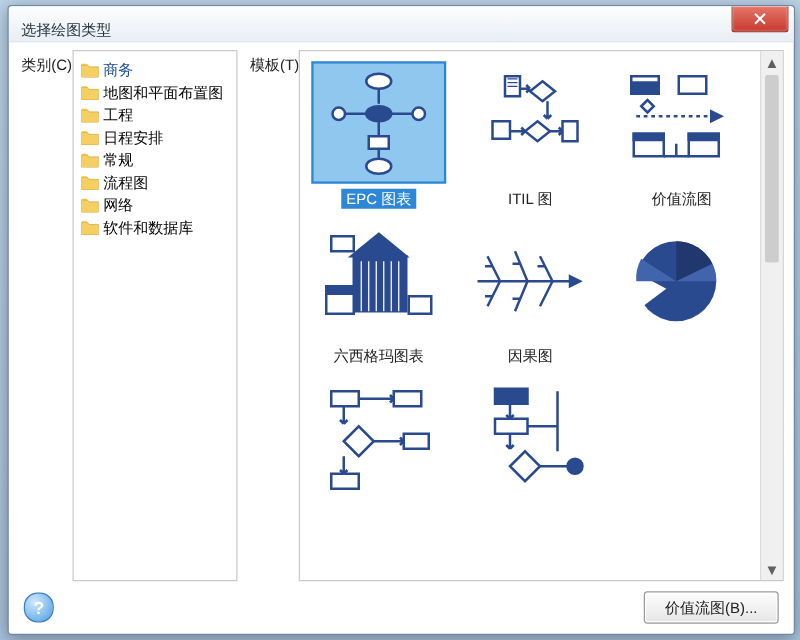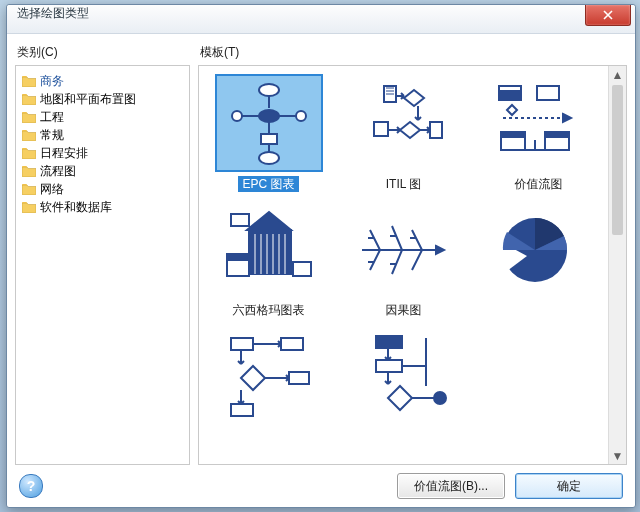--- a/index.html
+++ b/index.html
@@ -1,22 +1,22 @@
 <!DOCTYPE html>
 <html><head>
 <meta charset="utf-8">
 <style>
   html,body{margin:0;padding:0;width:640px;height:512px;font-family:"Microsoft YaHei","Segoe UI",Tahoma,sans-serif;font-size:12px;background:linear-gradient(#bcd4e8,#a8c2dc);overflow:hidden}
   .window{position:absolute;left:6px;top:4px;width:628px;height:502px;background:#fff;border:1px solid #6d88a4;border-radius:3px;box-shadow:0 3px 14px rgba(0,0,0,.35);display:flex;flex-direction:column}
-  .titlebar{height:28px;background:linear-gradient(#fdfdfd,#e9eef4);border-bottom:1px solid #cfd8e2;display:flex;align-items:flex-start;padding:0 0 0 10px;border-radius:3px 3px 0 0;position:relative}
+  .titlebar{height:28px;background:linear-gradient(#fdfdfd,#e9eef4);border-bottom:1px solid #cfd8e2;display:flex;align-items:flex-end;padding:0 0 0 10px;border-radius:3px 3px 0 0;position:relative}
   .titlebar .title{color:#26343f}
   .close-btn{position:absolute;right:4px;top:0;width:44px;height:20px;background:linear-gradient(#e67469,#c83b2e);border:1px solid #8d2c22;border-top:none;border-radius:0 0 3px 3px;color:#fff;display:flex;align-items:center;justify-content:center;box-shadow:inset 0 0 2px rgba(255,255,255,.5)}
   .close-btn svg{width:10px;height:10px}
   .body{flex:1;display:flex;padding:6px 8px 0 8px;gap:8px;min-height:0}
-  .col{display:flex;flex-direction:column;min-height:0}
+  .col{display:flex;flex-direction:row;min-height:0}
   .col.left{width:175px}
   .col.right{flex:1}
   .section-label{margin:4px 0 4px 2px;color:#222}
   .tree{flex:1;border:1px solid #c9c9c9;background:#fff;padding:6px 4px;overflow:auto}
   .tree-item{display:flex;align-items:center;height:18px;padding:0 2px;gap:4px;cursor:default}
   .tree-item.sel{color:#1a4e9a;font-weight:normal}
   .folder-ico{width:14px;height:12px;flex:0 0 14px}
   .folder-ico svg{width:14px;height:12px;display:block}
   .template-area{flex:1;border:1px solid #c9c9c9;background:#fff;position:relative;display:flex;min-width:0}
   .template-scroll{flex:1;overflow:hidden;padding:10px 6px 0 6px}
@@ -82,30 +82,30 @@
             </span>
             <span>工程</span>
           </div>
           <div class="tree-item">
             <span class="folder-ico">
               <svg viewBox="0 0 14 12">
                 <path d="M0 2h5l1.2 1.5H14V11a1 1 0 0 1-1 1H1a1 1 0 0 1-1-1z" fill="#f6cf62" stroke="#caa23a" stroke-width=".6"></path>
                 <path d="M0 2a1 1 0 0 1 1-1h3.2l1 1z" fill="#f2c24a"></path>
               </svg>
             </span>
+            <span>日程安排</span>
+          </div>
+          <div class="tree-item">
+            <span class="folder-ico">
+              <svg viewBox="0 0 14 12">
+                <path d="M0 2h5l1.2 1.5H14V11a1 1 0 0 1-1 1H1a1 1 0 0 1-1-1z" fill="#f6cf62" stroke="#caa23a" stroke-width=".6"></path>
+                <path d="M0 2a1 1 0 0 1 1-1h3.2l1 1z" fill="#f2c24a"></path>
+              </svg>
+            </span>
             <span>常规</span>
-          </div>
-          <div class="tree-item">
-            <span class="folder-ico">
-              <svg viewBox="0 0 14 12">
-                <path d="M0 2h5l1.2 1.5H14V11a1 1 0 0 1-1 1H1a1 1 0 0 1-1-1z" fill="#f6cf62" stroke="#caa23a" stroke-width=".6"></path>
-                <path d="M0 2a1 1 0 0 1 1-1h3.2l1 1z" fill="#f2c24a"></path>
-              </svg>
-            </span>
-            <span>日程安排</span>
           </div>
           <div class="tree-item">
             <span class="folder-ico">
               <svg viewBox="0 0 14 12">
                 <path d="M0 2h5l1.2 1.5H14V11a1 1 0 0 1-1 1H1a1 1 0 0 1-1-1z" fill="#f6cf62" stroke="#caa23a" stroke-width=".6"></path>
                 <path d="M0 2a1 1 0 0 1 1-1h3.2l1 1z" fill="#f2c24a"></path>
               </svg>
             </span>
             <span>流程图</span>
           </div>
@@ -290,17 +290,14 @@
   </div>
 
   <div class="footer">
     <div class="help-btn">
       <span>?</span>
     </div>
     <div class="spacer"></div>
     <div class="btn">
         <span>价值流图(B)...</span>
       </div>
-    <div class="btn default">
-        <span>确定</span>
-      </div>
   </div>
 </div>
 
 </body></html>

